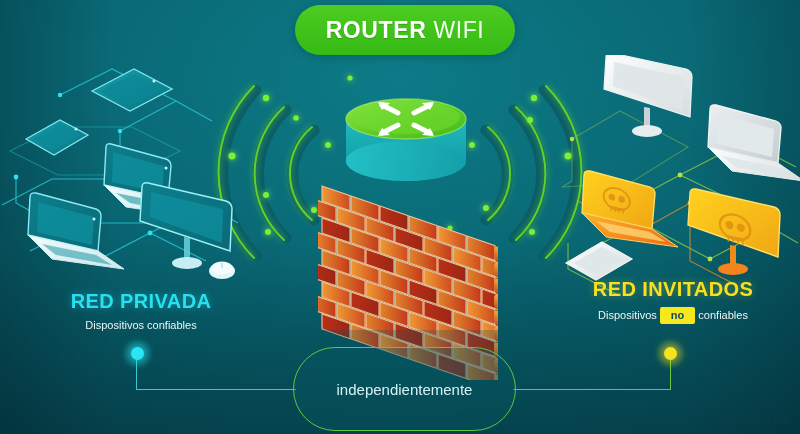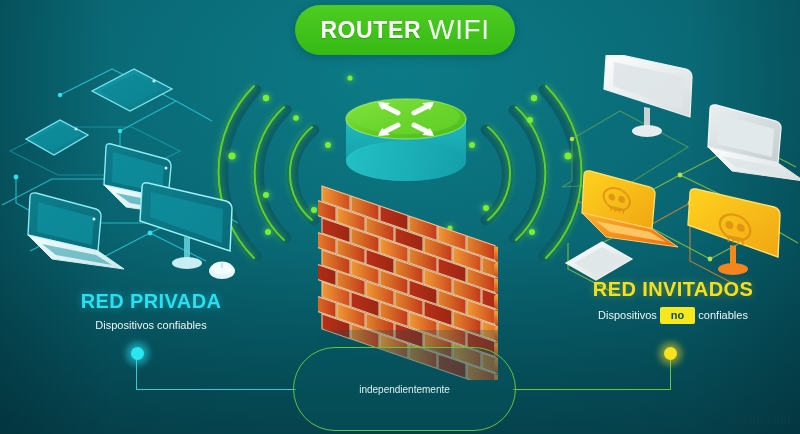--- a/index.html
+++ b/index.html
@@ -15,41 +15,41 @@
   #vign2{position:absolute;inset:0;background:linear-gradient(90deg,rgba(0,24,30,.22) 0%,rgba(0,0,0,0) 14%,rgba(0,0,0,0) 86%,rgba(0,24,30,.18) 100%);pointer-events:none;}
 
   
   #title-badge{
     position:absolute;left:295px;top:5px;width:220px;height:50px;border-radius:25px;
     background:linear-gradient(180deg,#4ecc22 0%,#35ba14 100%);
     display:flex;align-items:center;justify-content:center;gap:7px;
     box-shadow:0 2px 10px rgba(0,0,0,.18);z-index:40;
   }
   #title-badge .b{font-weight:bold;font-size:23px;color:#ffffff;letter-spacing:.6px;text-shadow:0 1px 1px rgba(0,60,0,.25);}
-  #title-badge .l{font-weight:normal;font-size:28px;color:#f2fff0;letter-spacing:.6px;}
+  #title-badge .l{font-weight:normal;font-size:23px;color:#f2fff0;letter-spacing:.6px;}
 
   
   .side-label{position:absolute;text-align:center;z-index:35;}
   .side-label .hdr{font-weight:bold;font-size:20px;letter-spacing:.4px;}
   .side-label .sub{font-size:11px;color:#eaf6f7;margin-top:6px;white-space:nowrap;}
-  #label-private{left:26px;top:290px;width:250px;}
+  #label-private{left:16px;top:290px;width:250px;}
   #label-private .hdr{color:#28e0ef;text-shadow:0 0 9px rgba(40,224,239,.45);}
   #label-guest{left:548px;top:278px;width:250px;}
   #label-guest .hdr{color:#f7e01c;text-shadow:0 0 9px rgba(247,224,28,.35);}
   .no-chip{display:inline-block;background:#f6e81d;color:#0d4e57;font-weight:bold;padding:0 11px;border-radius:2px;line-height:17px;}
 
   
   #redes-box{
     position:absolute;left:293px;top:347px;width:223px;height:84px;
     border:1.6px solid #5bc93a;border-radius:42px;
     display:flex;flex-direction:column;align-items:center;justify-content:center;
     z-index:38;background:rgba(6,90,101,.30);
   }
   #redes-box .hdr{font-weight:bold;font-size:19px;color:#63d12d;letter-spacing:.4px;text-shadow:0 0 7px rgba(99,209,45,.4);}
-  #redes-box .sub{font-size:10px;color:#d8f2f4;line-height:18px;text-align:center;margin-top:2px;}
+  #redes-box .sub{font-size:15px;color:#d8f2f4;line-height:18px;text-align:center;margin-top:2px;}
 
   
   .node-dot{position:absolute;width:13px;height:13px;border-radius:50%;z-index:39;}
   .node-dot::after{content:"";position:absolute;left:-9px;top:-9px;width:31px;height:31px;border-radius:50%;}
   #dot-left{left:131px;top:347px;background:#29e6f2;box-shadow:0 0 10px 3px rgba(41,230,242,.55);}
   #dot-left::after{background:radial-gradient(circle,rgba(41,230,242,.38) 0%,rgba(41,230,242,0) 70%);}
   #dot-right{left:664px;top:347px;background:#f6e21d;box-shadow:0 0 10px 3px rgba(246,226,29,.5);}
   #dot-right::after{background:radial-gradient(circle,rgba(246,226,29,.34) 0%,rgba(246,226,29,0) 70%);}
   #wire-left{position:absolute;left:136px;top:360px;width:160px;height:30px;z-index:30;
     border-left:1.6px solid #35c9d8;border-bottom:1.6px solid #35c9d8;}

